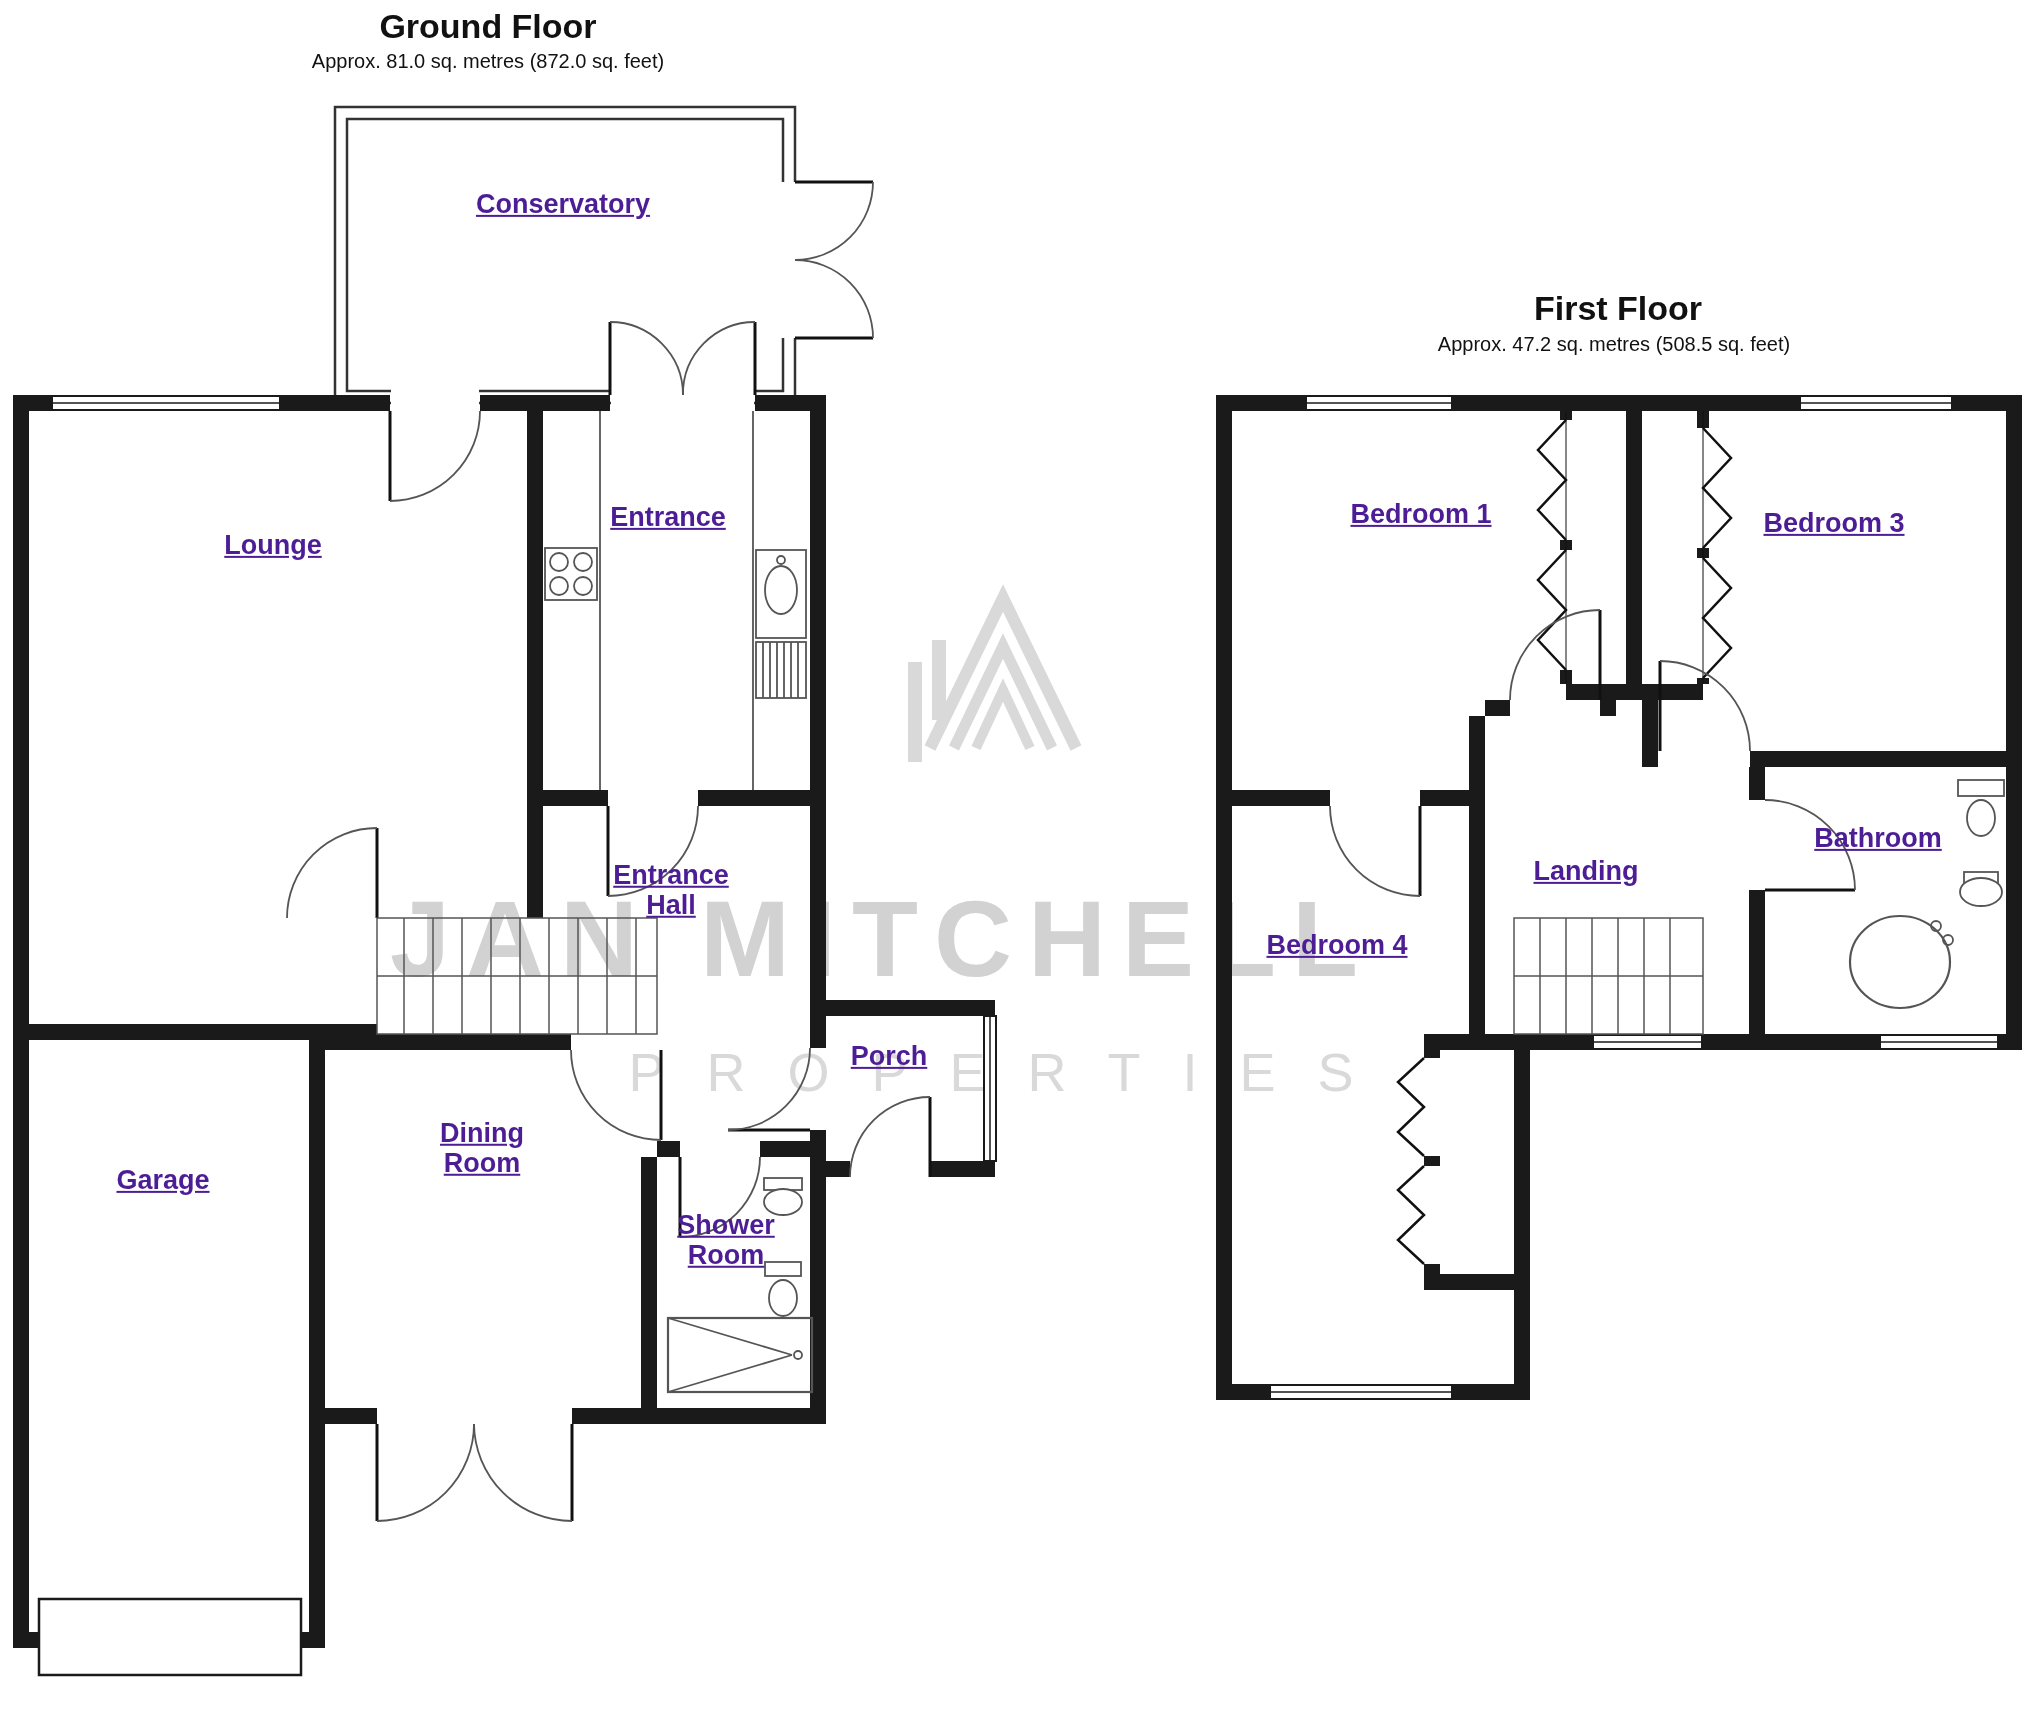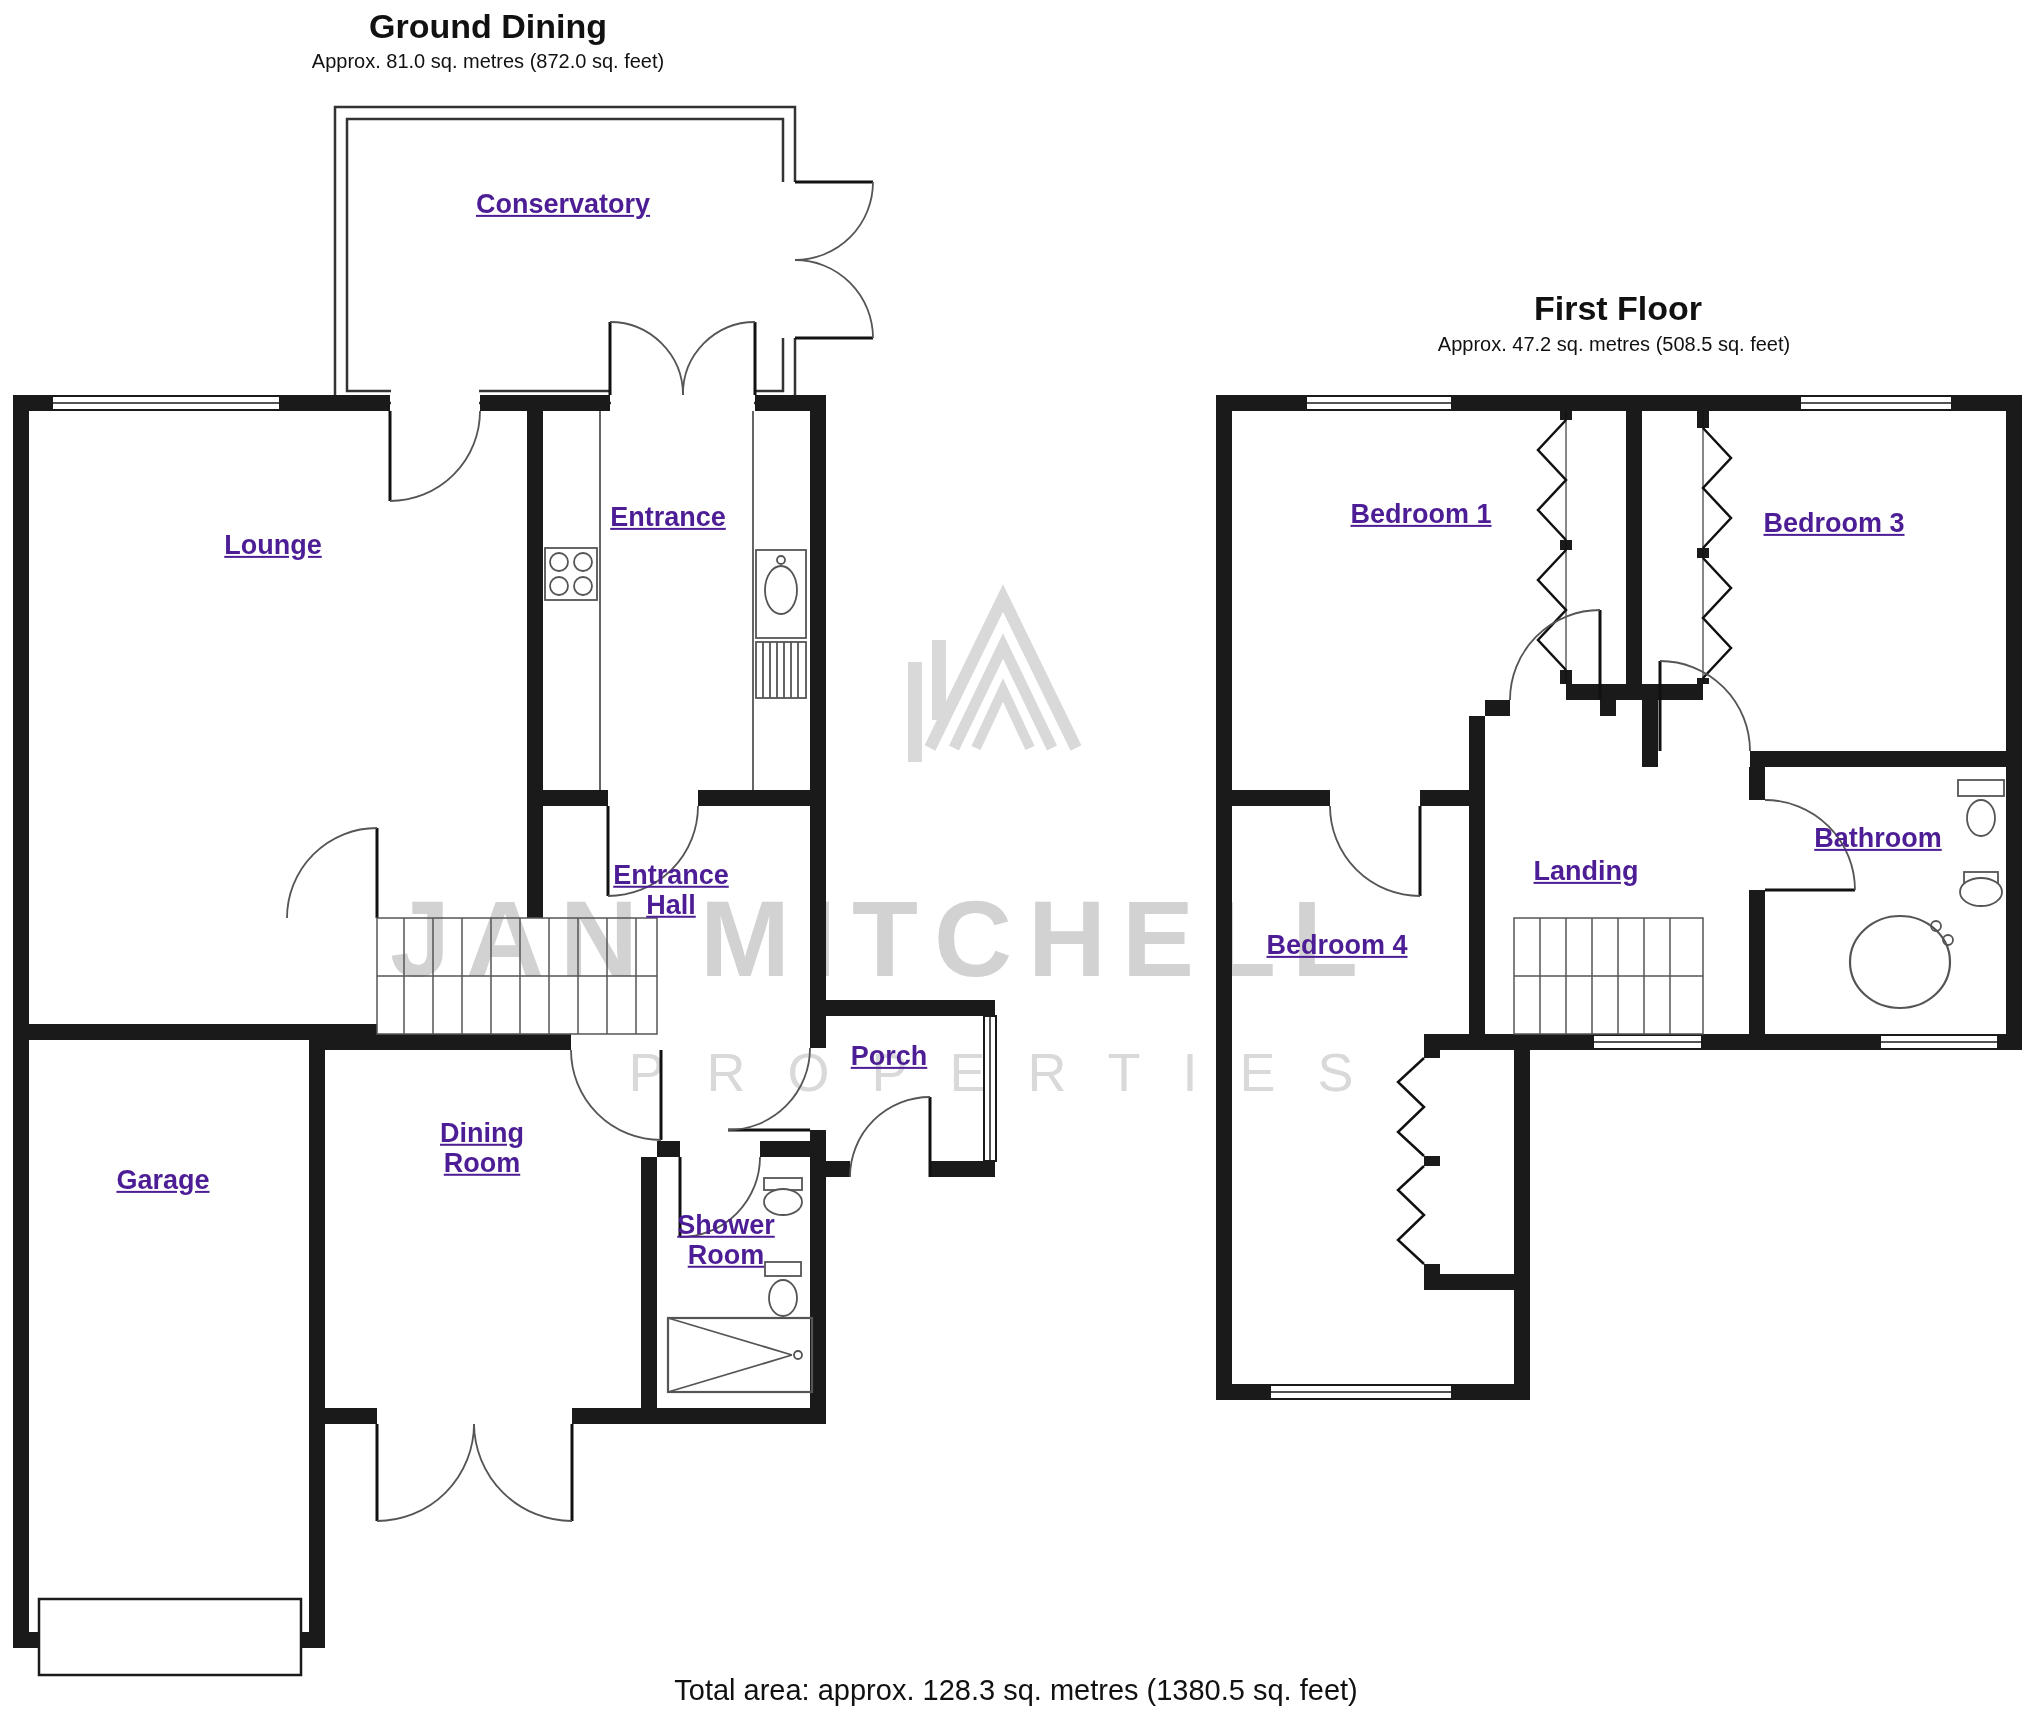--- a/index.html
+++ b/index.html
@@ -304,21 +304,21 @@
         </g>
         <g fill="none">
           <ellipse cx="1900" cy="962" rx="50" ry="46" stroke-width="2.2"></ellipse>
           <circle cx="1936" cy="926" r="5"></circle>
           <circle cx="1948" cy="940" r="5"></circle>
         </g>
       </g>
     </g>
   </svg>
 
-  <div class="title" style="left:488px;top:26px">Ground Dining</div>
+  <div class="title" style="left:488px;top:26px">Ground Floor</div>
   <div class="subtitle" style="left:488px;top:61px">Approx. 81.0 sq. metres (872.0 sq. feet)</div>
   <div class="title" style="left:1618px;top:308px">First Floor</div>
   <div class="subtitle" style="left:1614px;top:344px">Approx. 47.2 sq. metres (508.5 sq. feet)</div>
 
   <div class="lbl" style="left:563px;top:204px">Conservatory</div>
   <div class="lbl" style="left:273px;top:545px">Lounge</div>
   <div class="lbl" style="left:668px;top:517px">Entrance</div>
   <div class="lbl" style="left:671px;top:890px">Entrance
 Hall</div>
   <div class="lbl" style="left:482px;top:1148px">Dining
@@ -327,14 +327,13 @@
   <div class="lbl" style="left:889px;top:1056px">Porch</div>
   <div class="lbl" style="left:726px;top:1240px">Shower
 Room</div>
 
   <div class="lbl" style="left:1421px;top:514px">Bedroom 1</div>
   <div class="lbl" style="left:1834px;top:523px">Bedroom 3</div>
   <div class="lbl" style="left:1337px;top:945px">Bedroom 4</div>
   <div class="lbl" style="left:1586px;top:871px">Landing</div>
   <div class="lbl" style="left:1878px;top:838px">Bathroom</div>
 
-  <div class="total">Total area: approx. 128.3 sq. metres (1380.5 sq. feet)</div>
 </div>
 
 </body></html>

